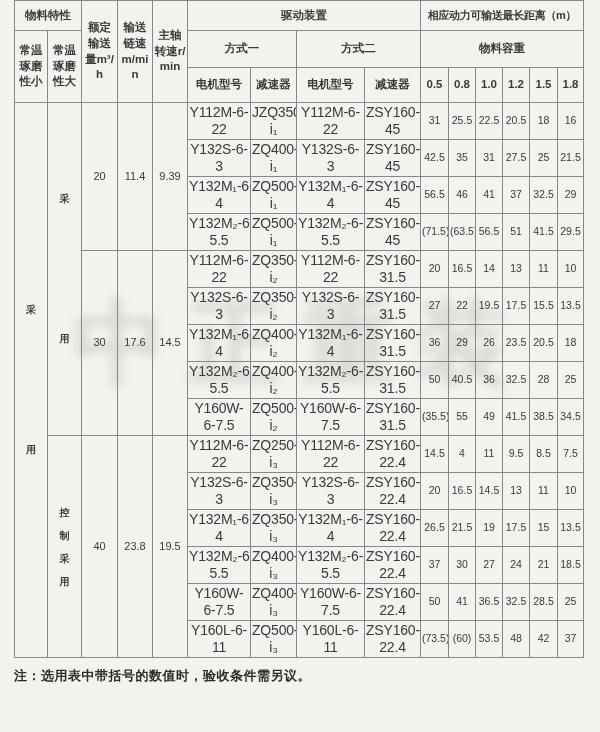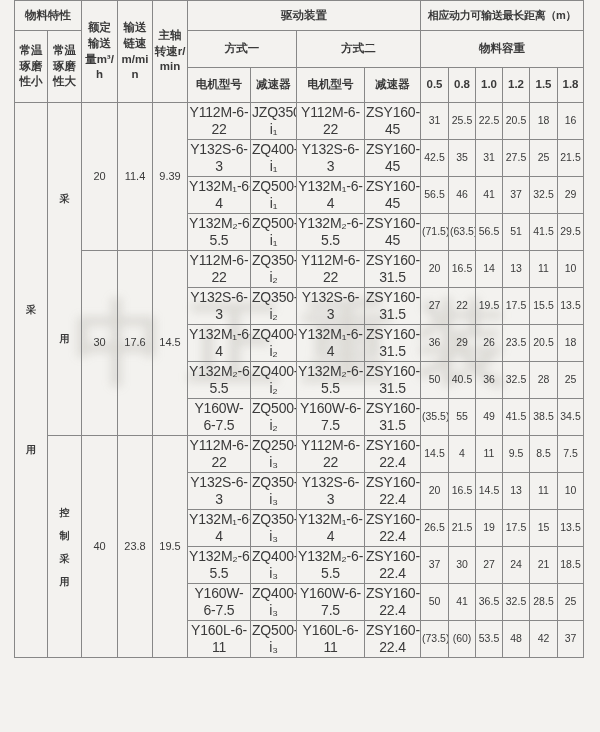--- a/index.html
+++ b/index.html
@@ -291,14 +291,15 @@
         <td class="num">(73.5)</td>
         <td class="num">(60)</td>
         <td class="num">53.5</td>
         <td class="num">48</td>
         <td class="num">42</td>
         <td class="num">37</td>
       </tr>
     </tbody>
   </table>
 
+  <div class="note">注：选用表中带括号的数值时，验收条件需另议。</div>
 
 </div>
 
 </body></html>

